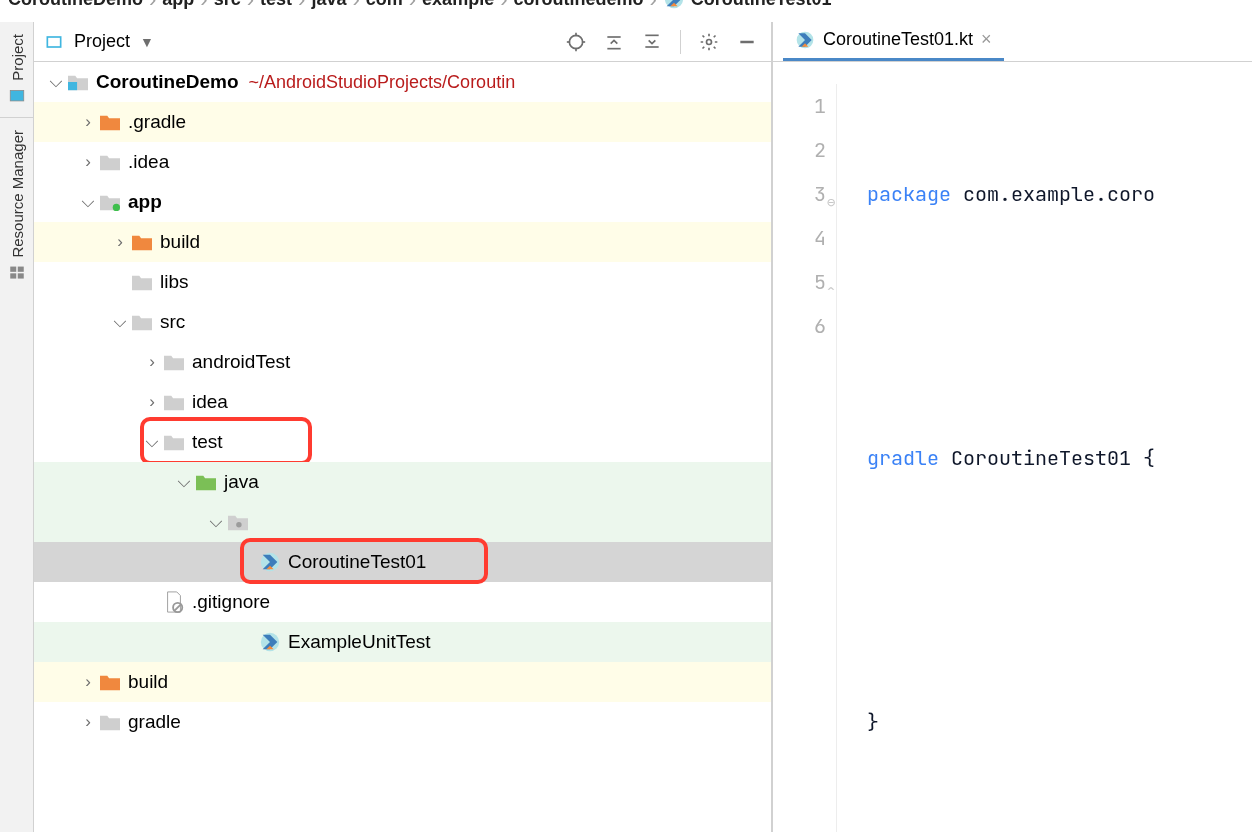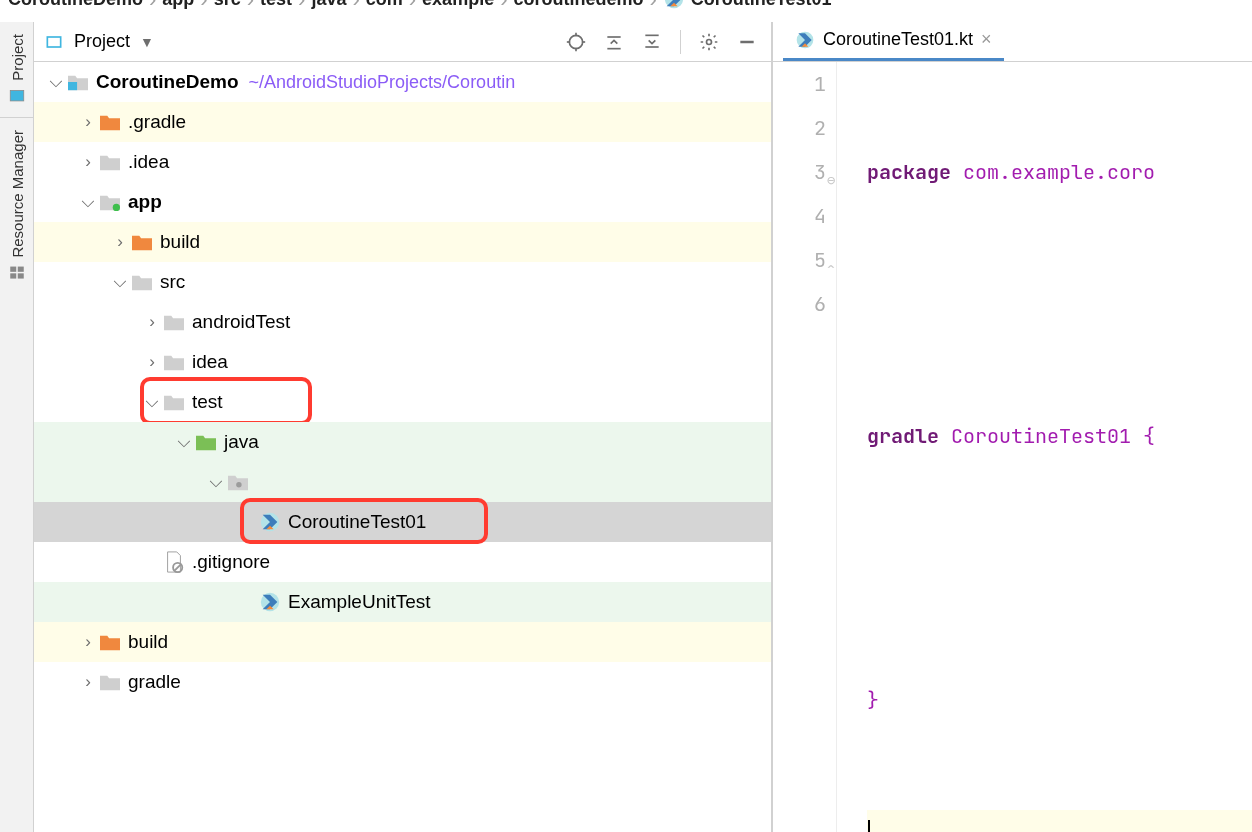--- a/index.html
+++ b/index.html
@@ -33,47 +33,47 @@
 
   
   .tree{ flex:1; overflow:auto; font-size:19px; }
   .node{ height:40px; display:flex; align-items:center; padding-right:6px; white-space:nowrap; position:relative; }
   .red-box{ position:absolute; border:4px solid #ff3b30; border-radius:10px; pointer-events:none;}
   .node .arrow{ width:20px; text-align:center; color:#6f6f6f; font-size:17px; cursor:pointer; user-select:none;}
   .node .arrow.blank{visibility:hidden;}
   .node .icon{ width:24px; display:flex; align-items:center; justify-content:center; margin-right:6px;}
   .node .label{ }
   .node .label.bold{font-weight:700;}
-  .node .extra{ color:#8b5cf6; margin-left:10px; font-size:18px;}
+  .node .extra{ color:#b91c1c; margin-left:10px; font-size:18px;}
   .node.indent-0{padding-left:12px;}
   .node.indent-1{padding-left:44px;}
   .node.indent-2{padding-left:76px;}
   .node.indent-3{padding-left:108px;}
   .node.indent-4{padding-left:140px;}
   .node.indent-5{padding-left:172px;}
   .node.indent-6{padding-left:204px;}
   .node.bg-yellow{ background:#fffde8; }
   .node.bg-green{ background:#ecf7ed; }
   .node.bg-select{ background:#d5d5d5; }
 
   
-  .editor{ width:480px; display:flex; flex-direction:column; border-left:1px solid #d1d1d1;}
+  .editor{ width:480px; display:flex; flex-direction:column; border-left:1px solid #d1d1d1;gap:22px;}
   .editor-tabs{ height:40px; display:flex; align-items:flex-end; border-bottom:1px solid #d1d1d1; padding-left:10px;}
   .editor-tab{ display:flex; align-items:center; gap:8px; height:40px; padding:0 12px; border-bottom:3px solid #4a88c7; font-size:18px;}
   .editor-tab .close{ color:#999; font-size:18px; cursor:pointer;}
   .code-area{ flex:1; display:flex; font-family:"SF Mono","JetBrains Mono","Consolas",monospace; font-size:20px; line-height:44px; overflow:hidden;}
   .gutter{ width:64px; background:#fff; border-right:1px solid #ededed; text-align:right; padding-right:10px; color:#b0b0b0; position:relative;}
   .gutter-glyphs{position:absolute; right:-1px; top:0; width:12px;}
   .gutter-glyph{color:#c8c8c8; font-size:14px; text-align:center; position:absolute; width:12px;}
   .gutter .ln{height:44px;}
   .code{ flex:1; padding-left:30px; position:relative; white-space:pre;}
   .code .line{height:44px;}
   .code .line.caret-line{ background:#fffde8; }
-  .kw{ color:#701a75; font-weight:700;}
-  .plain{ color:#a21caf;}
+  .kw{ color:#3b82f6; font-weight:400;}
+  .plain{ color:#0f172a;}
   .caret{ display:inline-block; width:2px; height:28px; background:#000; vertical-align:middle; margin-left:1px;}
 </style>
 </head>
 <body>
 
 <div class="crumbs">
   <span>CoroutineDemo</span>
     <span class="sep">›</span>
   <span>app</span>
     <span class="sep">›</span>
@@ -207,20 +207,29 @@
         <span class="label bold">app</span>
       </div>
       <div class="node indent-2 bg-yellow">
         <span class="arrow">›</span>
         <span class="icon">
             <svg width="22" height="20" viewBox="0 0 24 22">
               <path d="M1 4h8l2 3h12v13H1z" fill="#f0883e"></path>
             </svg>
           </span>
         <span class="label">build</span>
+      </div>
+      <div class="node indent-2">
+        <span class="arrow blank">›</span>
+        <span class="icon">
+            <svg width="22" height="20" viewBox="0 0 24 22">
+              <path d="M1 4h8l2 3h12v13H1z" fill="#cfcfcf"></path>
+            </svg>
+          </span>
+        <span class="label">libs</span>
       </div>
       <div class="node indent-2">
         <span class="arrow">⌵</span>
         <span class="icon">
             <svg width="22" height="20" viewBox="0 0 24 22">
               <path d="M1 4h8l2 3h12v13H1z" fill="#cfcfcf"></path>
             </svg>
           </span>
         <span class="label">src</span>
       </div>

